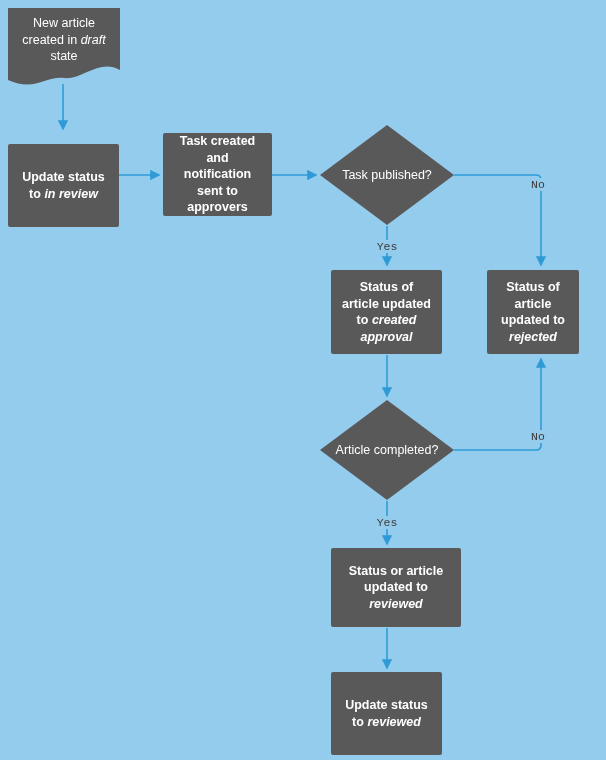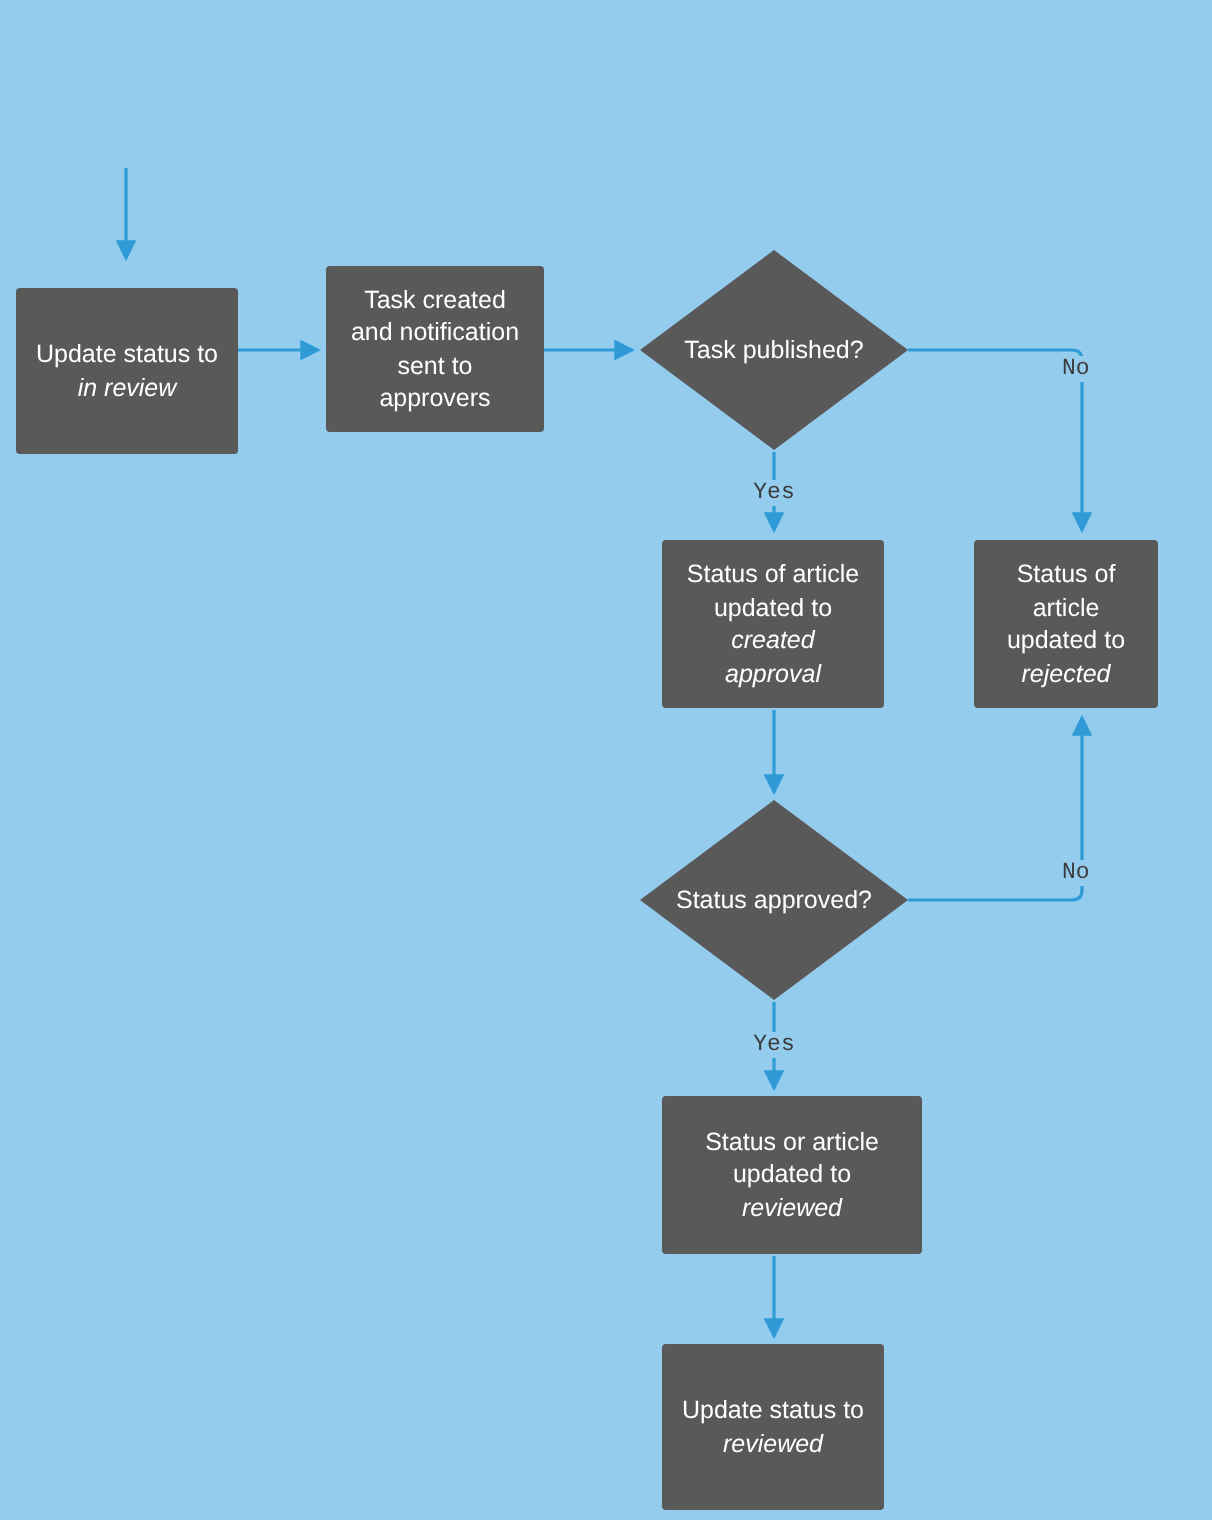--- a/index.html
+++ b/index.html
@@ -16,20 +16,21 @@
   .node {
     position: absolute;
     background: var(--node-fill, #595959);
     color: var(--node-text, #FFFFFF);
     display: flex; align-items: center; justify-content: center;
     text-align: center;
     font-size: 12.5px; line-height: 1.32;
     padding: 6px 9px; box-sizing: border-box;
     border-radius: 2px;
     z-index: 1;
+    font-weight: bold;
   }
   .diamond {
     position: absolute;
     background: var(--node-fill, #595959);
     color: var(--node-text, #FFFFFF);
     clip-path: polygon(50% 0, 100% 50%, 50% 100%, 0 50%);
     display: flex; align-items: center; justify-content: center;
     text-align: center;
     font-size: 12.5px; line-height: 1.3;
     z-index: 1;
@@ -71,20 +72,28 @@
     <path class="wire" d="M119 175 H159" marker-end="url(#arrow)"></path>
     <path class="wire" d="M272 175 H316" marker-end="url(#arrow)"></path>
     <path class="wire" d="M454 175 H536 Q541 175 541 180 V265" marker-end="url(#arrow)"></path>
     <path class="wire" d="M387 226 V265" marker-end="url(#arrow)"></path>
     <path class="wire" d="M387 355 V396" marker-end="url(#arrow)"></path>
     <path class="wire" d="M454 450 H536 Q541 450 541 445 V359" marker-end="url(#arrow)"></path>
     <path class="wire" d="M387 501 V544" marker-end="url(#arrow)"></path>
     <path class="wire" d="M387 628 V668" marker-end="url(#arrow)"></path>
   </svg>
 
+  <div class="doc" style="left:8px; top:8px; width:112px; height:84px">
+    <svg width="112" height="84" viewBox="0 0 112 84">
+      <path d="M0 0 H112 V62 C92 50 74 72 56 70 C38 68 26 84 0 72 Z" fill="#595959" style="fill: var(--node-fill, #595959)"></path>
+    </svg>
+    <div class="doc-text">
+      <span><span>New article created in </span><span class="it">draft</span><span> state</span></span>
+    </div>
+  </div>
 
   <div class="node" style="left:8px; top:144px; width:111px; height:83px">
     <span><span>Update status to </span><span class="it">in review</span><span></span></span>
   </div>
 
   <div class="node" style="left:163px; top:133px; width:109px; height:83px">
     <span>Task created and notification sent to approvers</span>
   </div>
 
   <div class="diamond" style="left:320px; top:125px; width:134px; height:100px">
@@ -93,21 +102,21 @@
 
   <div class="node" style="left:331px; top:270px; width:111px; height:84px">
     <span><span>Status of article updated to </span><span class="it">created approval</span><span></span></span>
   </div>
 
   <div class="node" style="left:487px; top:270px; width:92px; height:84px">
     <span><span>Status of article updated to </span><span class="it">rejected</span><span></span></span>
   </div>
 
   <div class="diamond" style="left:320px; top:400px; width:134px; height:100px">
-    <span>Status approved?</span>
+    <span>Article completed?</span>
   </div>
 
   <div class="node" style="left:331px; top:548px; width:130px; height:79px">
     <span><span>Status or article updated to </span><span class="it">reviewed</span><span></span></span>
   </div>
 
   <div class="node" style="left:331px; top:672px; width:111px; height:83px">
     <span><span>Update status to </span><span class="it">reviewed</span><span></span></span>
   </div>
 

